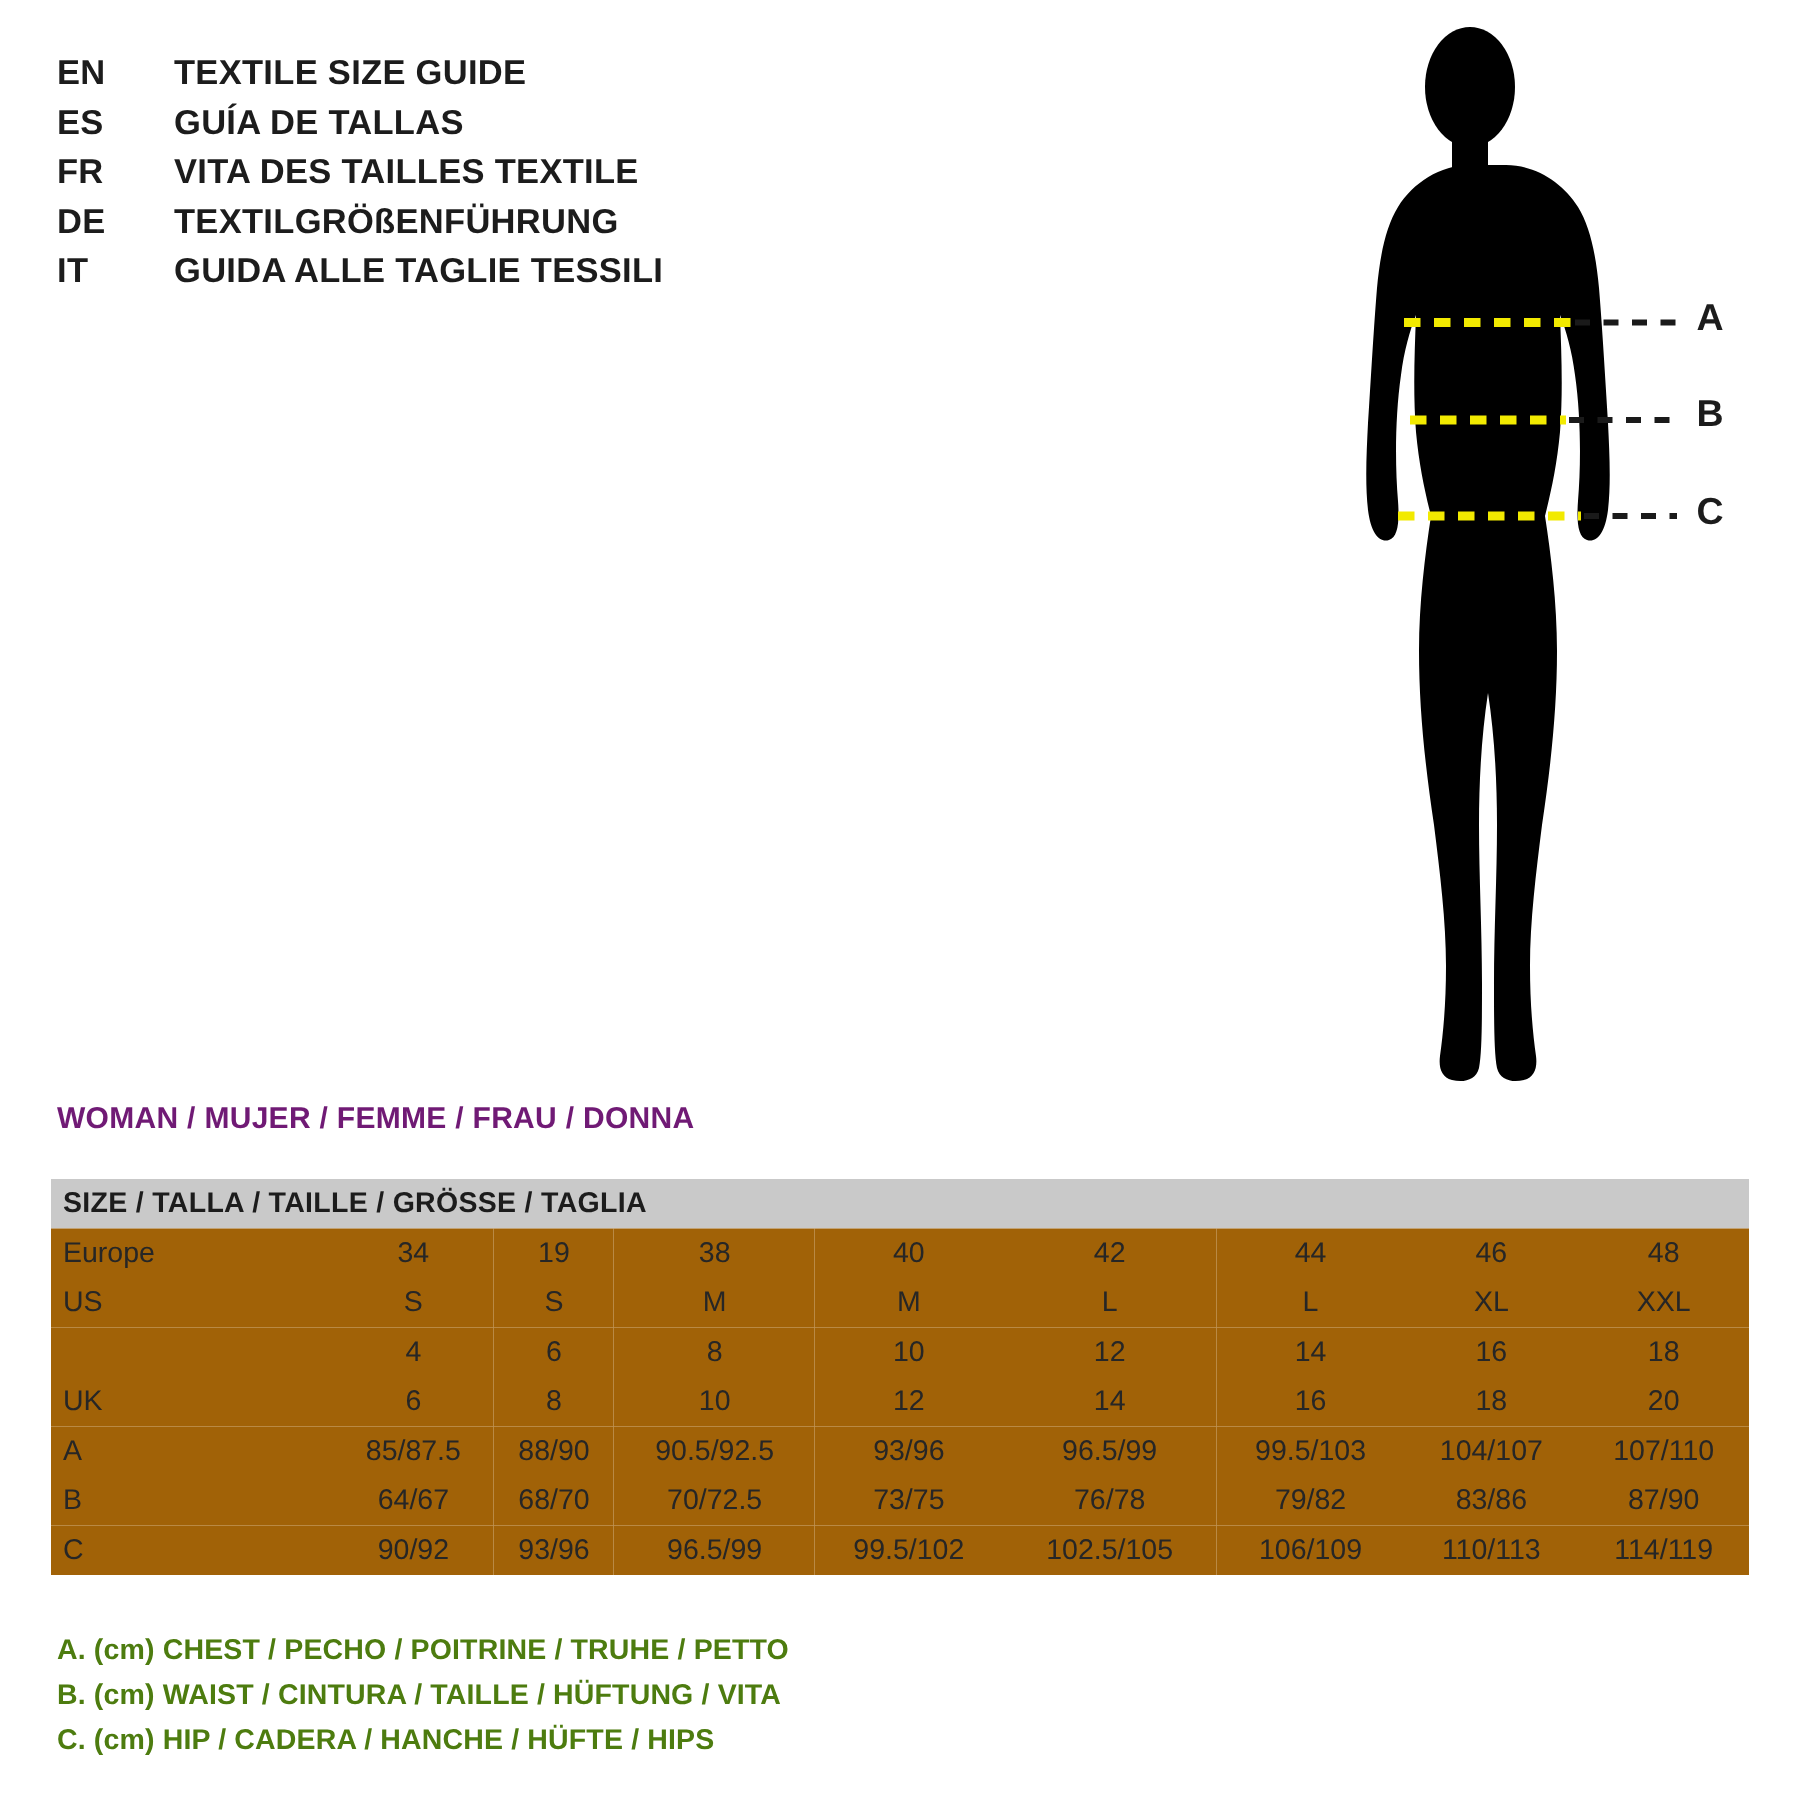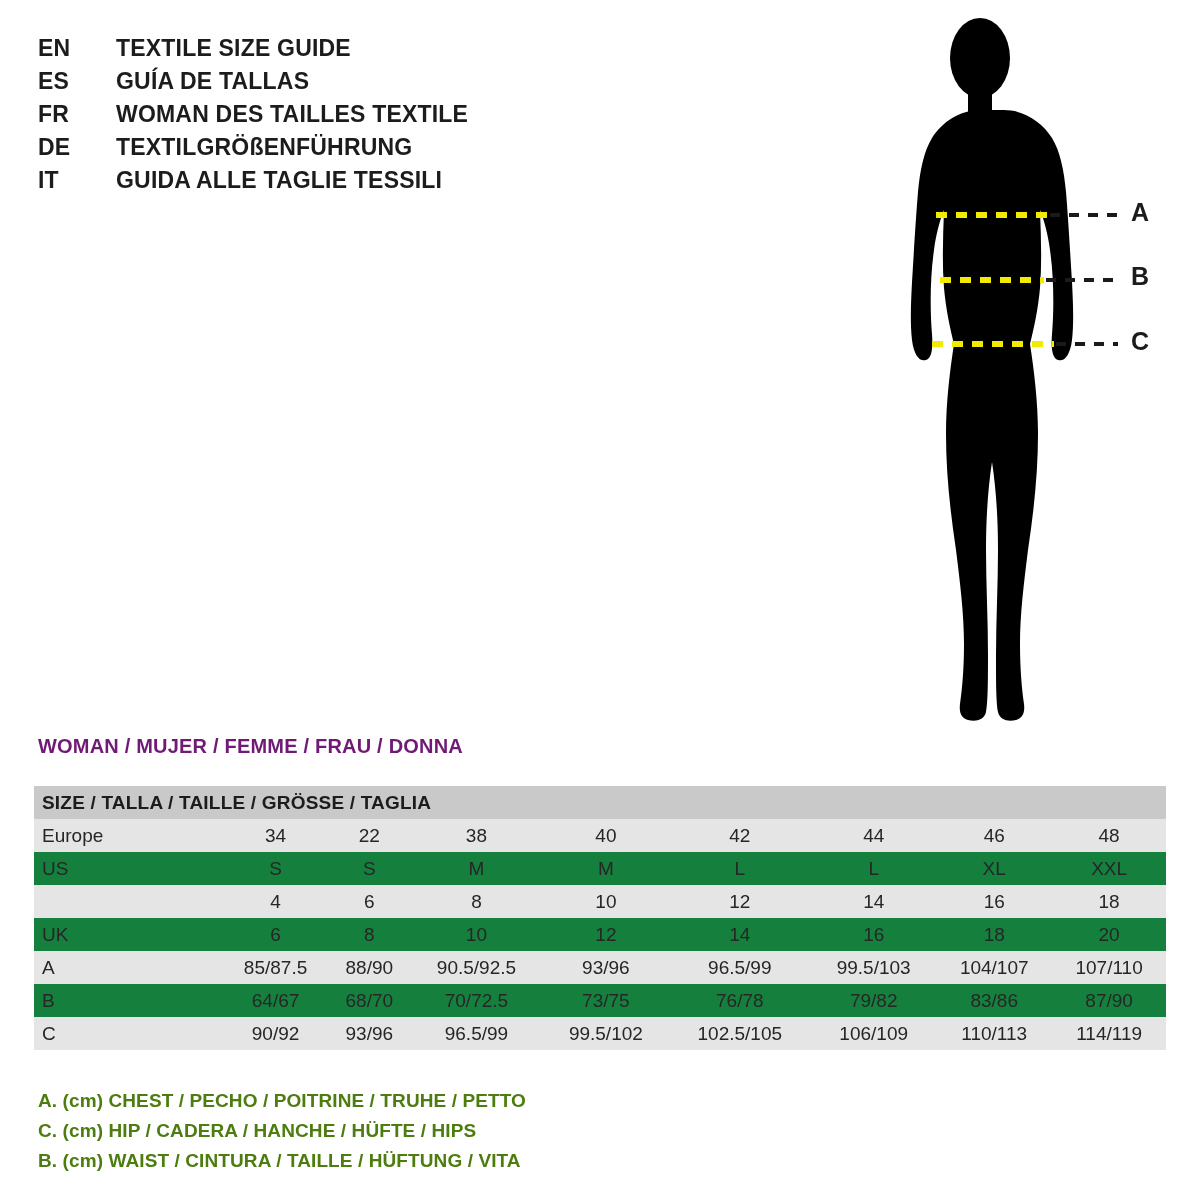--- a/index.html
+++ b/index.html
@@ -99,22 +99,22 @@
   }
   tr.header-row {
     background: #c9c9c9;
   }
   tr.header-row th {
     font-weight: bold;
     font-size: 19px;
     color: #1c1c1c;
     letter-spacing: 0.2px;
   }
-  tr.light { background: #e5e5e5; }
-  tr.dark  { background: #15803d; }
+  tr.light { background: #a16207; }
+  tr.dark  { background: #a16207; }
 
   
   .legend {
     position: absolute;
     left: 38px;
     top: 1090px;
     width: 800px;
   }
   .legend-row {
     font-size: 19px;
@@ -131,21 +131,21 @@
   <div class="lang-row">
     <span class="lang-code">EN</span>
     <span class="lang-text">TEXTILE SIZE GUIDE</span>
   </div>
   <div class="lang-row">
     <span class="lang-code">ES</span>
     <span class="lang-text">GUÍA DE TALLAS</span>
   </div>
   <div class="lang-row">
     <span class="lang-code">FR</span>
-    <span class="lang-text">WOMAN DES TAILLES TEXTILE</span>
+    <span class="lang-text">VITA DES TAILLES TEXTILE</span>
   </div>
   <div class="lang-row">
     <span class="lang-code">DE</span>
     <span class="lang-text">TEXTILGRÖßENFÜHRUNG</span>
   </div>
   <div class="lang-row">
     <span class="lang-code">IT</span>
     <span class="lang-text">GUIDA ALLE TAGLIE TESSILI</span>
   </div>
 </div>
@@ -216,21 +216,21 @@
 <div class="section-title">WOMAN / MUJER / FEMME / FRAU / DONNA</div>
 
 <table class="size-table">
   <tbody>
       <tr class="header-row">
     <th class="rowlabel" colspan="9">SIZE / TALLA / TAILLE / GRÖSSE / TAGLIA</th>
   </tr>
   <tr class="light">
     <td class="rowlabel">Europe</td>
     <td>34</td>
-    <td>22</td>
+    <td>19</td>
     <td>38</td>
     <td>40</td>
     <td>42</td>
     <td>44</td>
     <td>46</td>
     <td>48</td>
   </tr>
   <tr class="dark">
     <td class="rowlabel">US</td>
     <td>S</td>
@@ -295,15 +295,15 @@
     <td>102.5/105</td>
     <td>106/109</td>
     <td>110/113</td>
     <td>114/119</td>
   </tr>
 </tbody>
   </table>
 
 <div class="legend">
   <div class="legend-row">A. (cm) CHEST / PECHO / POITRINE / TRUHE / PETTO</div>
+  <div class="legend-row">B. (cm) WAIST / CINTURA / TAILLE / HÜFTUNG / VITA</div>
   <div class="legend-row">C. (cm) HIP / CADERA / HANCHE / HÜFTE / HIPS</div>
-  <div class="legend-row">B. (cm) WAIST / CINTURA / TAILLE / HÜFTUNG / VITA</div>
 </div>
 
 </body></html>

